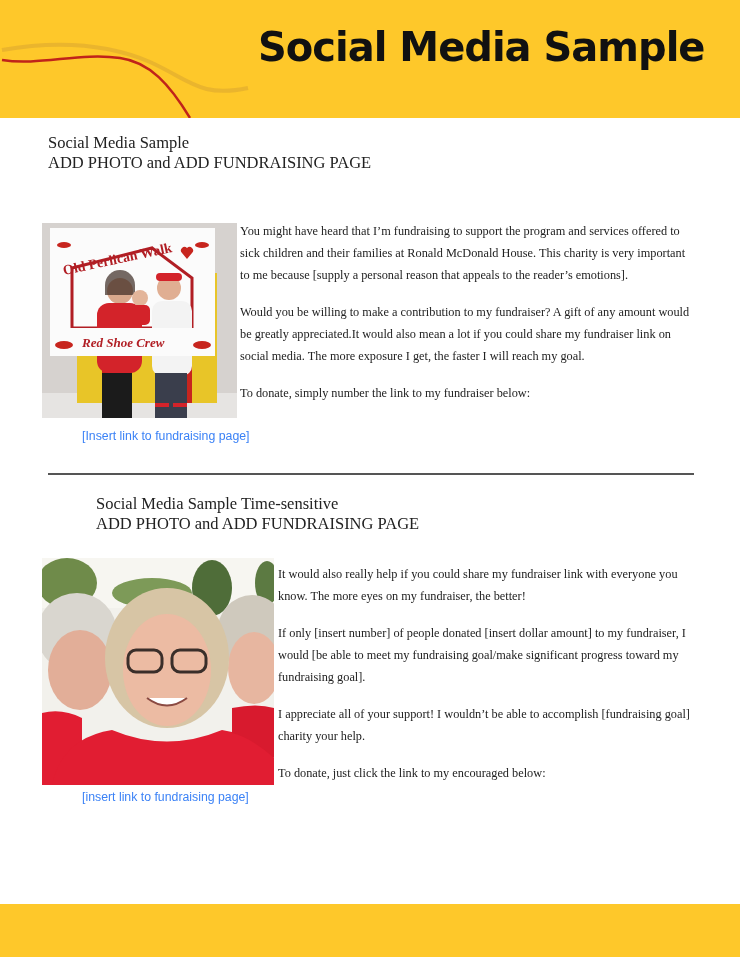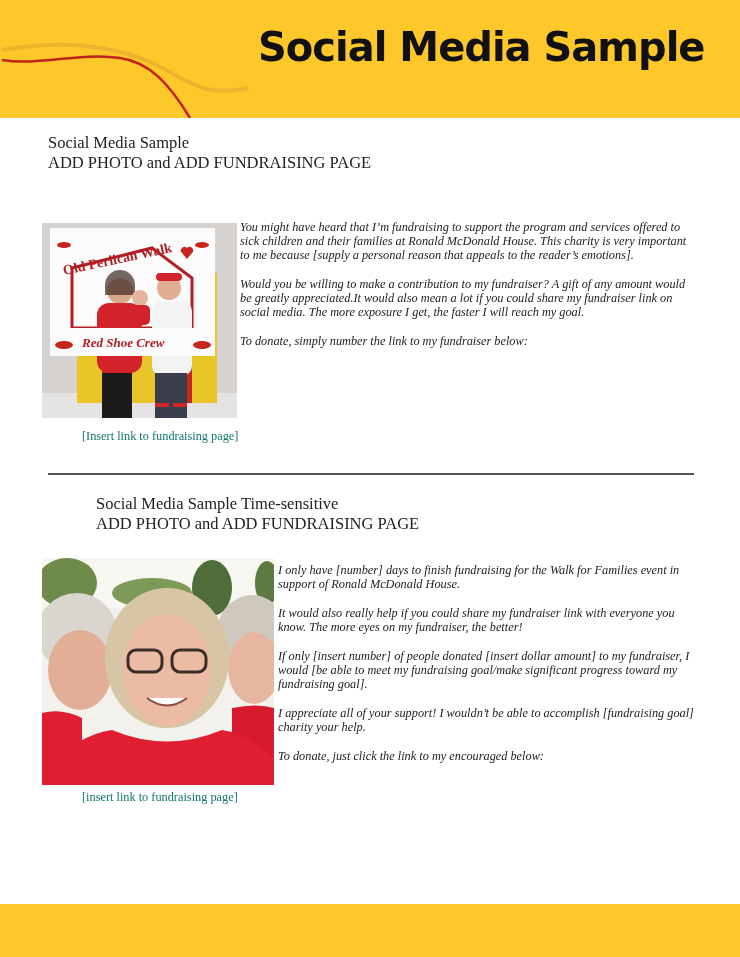--- a/index.html
+++ b/index.html
@@ -4,24 +4,24 @@
 <style>
   html, body { margin:0; padding:0; }
   body { width:740px; height:957px; position:relative; background:#ffffff; overflow:hidden;
          font-family:"DejaVu Serif", serif; color:#1a1a1a; }
   .header { position:absolute; left:0; top:0; width:740px; height:118px; background:#fec82a; overflow:hidden; }
   .header svg.waves { position:absolute; left:0; top:0; }
   .header .title { position:absolute; left:258px; top:24px; font-family:"DejaVu Sans", sans-serif;
         font-weight:bold; font-size:40px; letter-spacing:-1px; color:#111; white-space:nowrap; }
   .footer { position:absolute; left:0; top:904px; width:740px; height:53px; background:#fec82a; }
   .sec-title { position:absolute; left:48px; font-family:"Liberation Serif", serif; font-size:16.5px; line-height:20px; color:#222; }
-  .body-text { position:absolute; font-family:"Liberation Serif", serif; font-size:12.3px; line-height:14px; color:#222;font-style:italic; }
+  .body-text { position:absolute; font-family:"Liberation Serif", serif; font-size:12.3px; line-height:22px; color:#222; }
   .body-text p { margin:0 0 15px 0; }
   .photo { position:absolute; overflow:hidden; }
-  .link-caption { position:absolute; font-family:Liberation Serif, serif; font-size:12.3px; color:#0f766e; white-space:nowrap; }
+  .link-caption { position:absolute; font-family:Liberation Sans, sans-serif; font-size:12.3px; color:#3b82f6; white-space:nowrap; }
   .divider { position:absolute; left:48px; top:473px; width:646px; height:2px; background:#555; }
 </style>
 </head>
 <body>
 
 <div class="header">
   <svg class="waves" width="260" height="118" viewBox="0 0 260 118">
     <path d="M2,50 C60,40 110,45 150,62 C190,80 200,98 248,88" stroke="#e8b22e" stroke-width="4" fill="none" opacity="0.9"></path>
     <path d="M2,60 C40,66 80,52 120,58 C150,62 170,85 190,118" stroke="#c0231a" stroke-width="2.5" fill="none"></path>
   </svg>
@@ -106,21 +106,20 @@
     <rect x="130" y="92" width="34" height="22" rx="8" fill="none" stroke="#3a2e2a" stroke-width="3"></rect>
     <path d="M105,140 Q125,155 145,140" fill="#ffffff" stroke="#8b4a42" stroke-width="2"></path>
 
     <path d="M0,155 Q20,150 40,160 L40,227 L0,227Z" fill="#e11d32"></path>
     <path d="M10,227 Q20,180 70,172 Q125,195 180,172 Q225,180 232,200 L232,227Z" fill="#e11d32"></path>
     <path d="M190,150 Q215,145 232,150 L232,200 Q210,180 190,175Z" fill="#d81a2e"></path>
   </svg>
 </div>
 
 <div class="body-text" style="left:278px; top:563px; width:420px;">
-  <p>I only have [number] days to finish fundraising for the Walk for Families event in support of Ronald McDonald House.</p>
   <p>It would also really help if you could share my fundraiser link with everyone you know. The more eyes on my fundraiser, the better!</p>
   <p>If only [insert number] of people donated [insert dollar amount] to my fundraiser, I would [be able to meet my fundraising goal/make significant progress toward my fundraising goal].</p>
   <p>I appreciate all of your support! I wouldn’t be able to accomplish [fundraising goal] charity your help.</p>
   <p>To donate, just click the link to my encouraged below:</p>
 </div>
 
 <div class="link-caption" style="left:82px; top:790px;">[insert link to fundraising page]</div>
 
 <div class="footer"></div>
 

